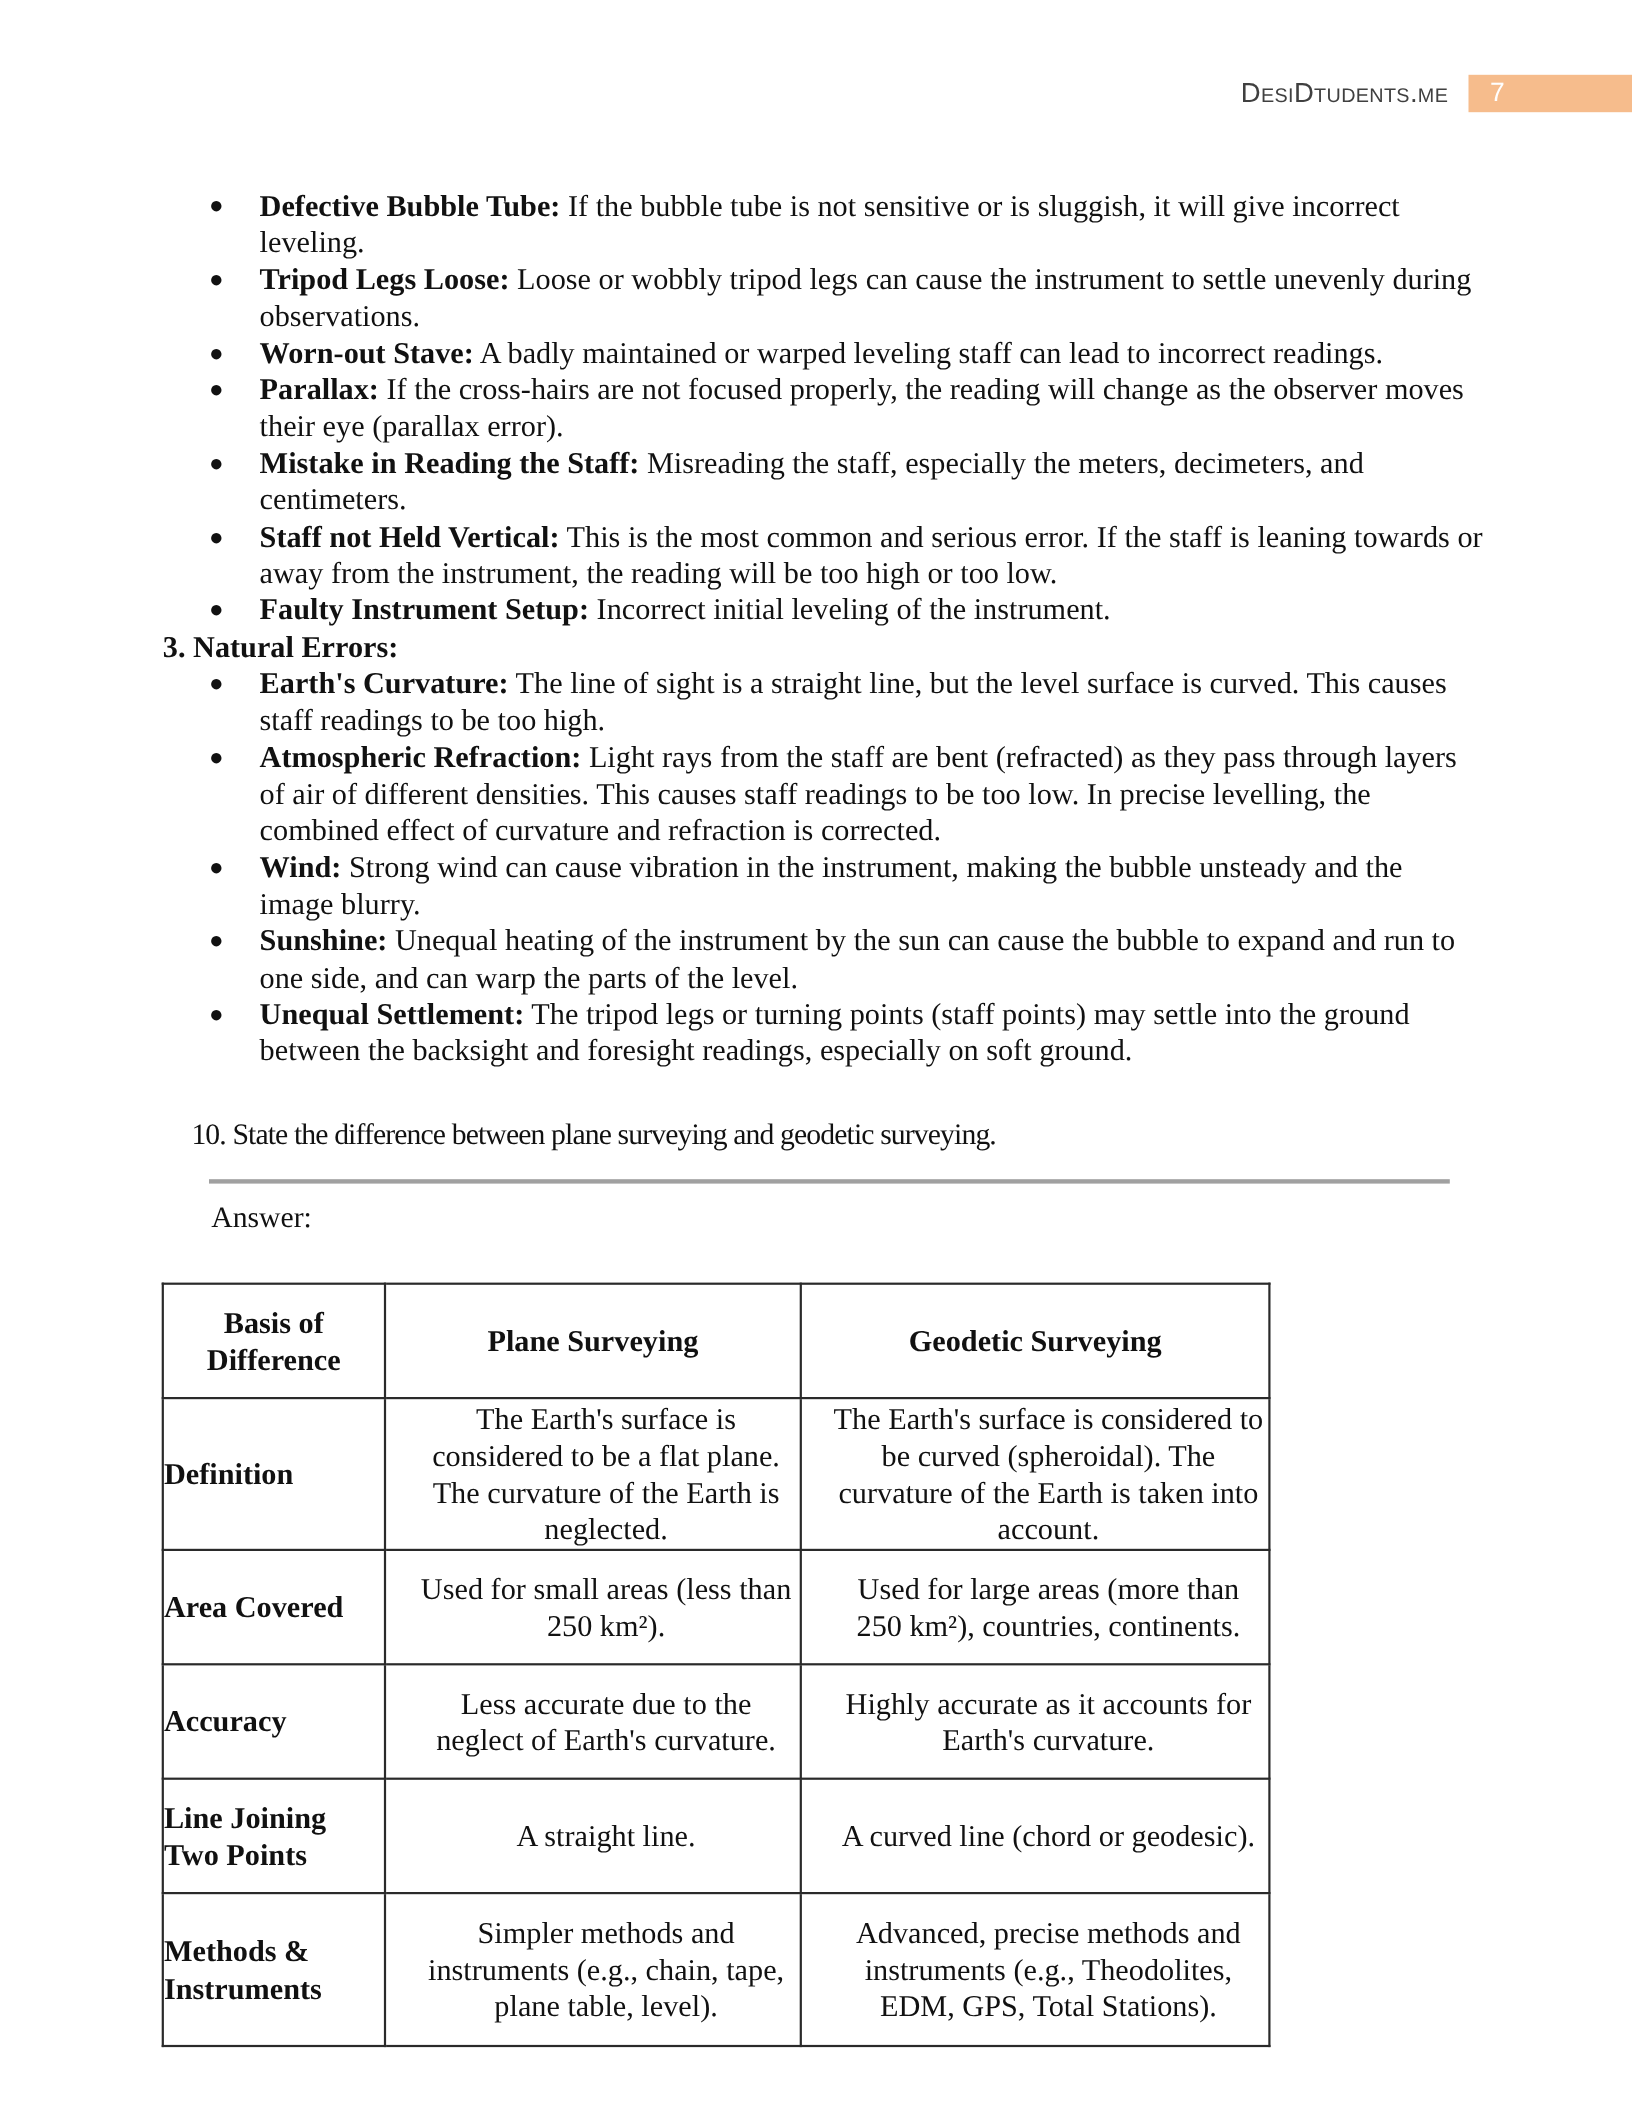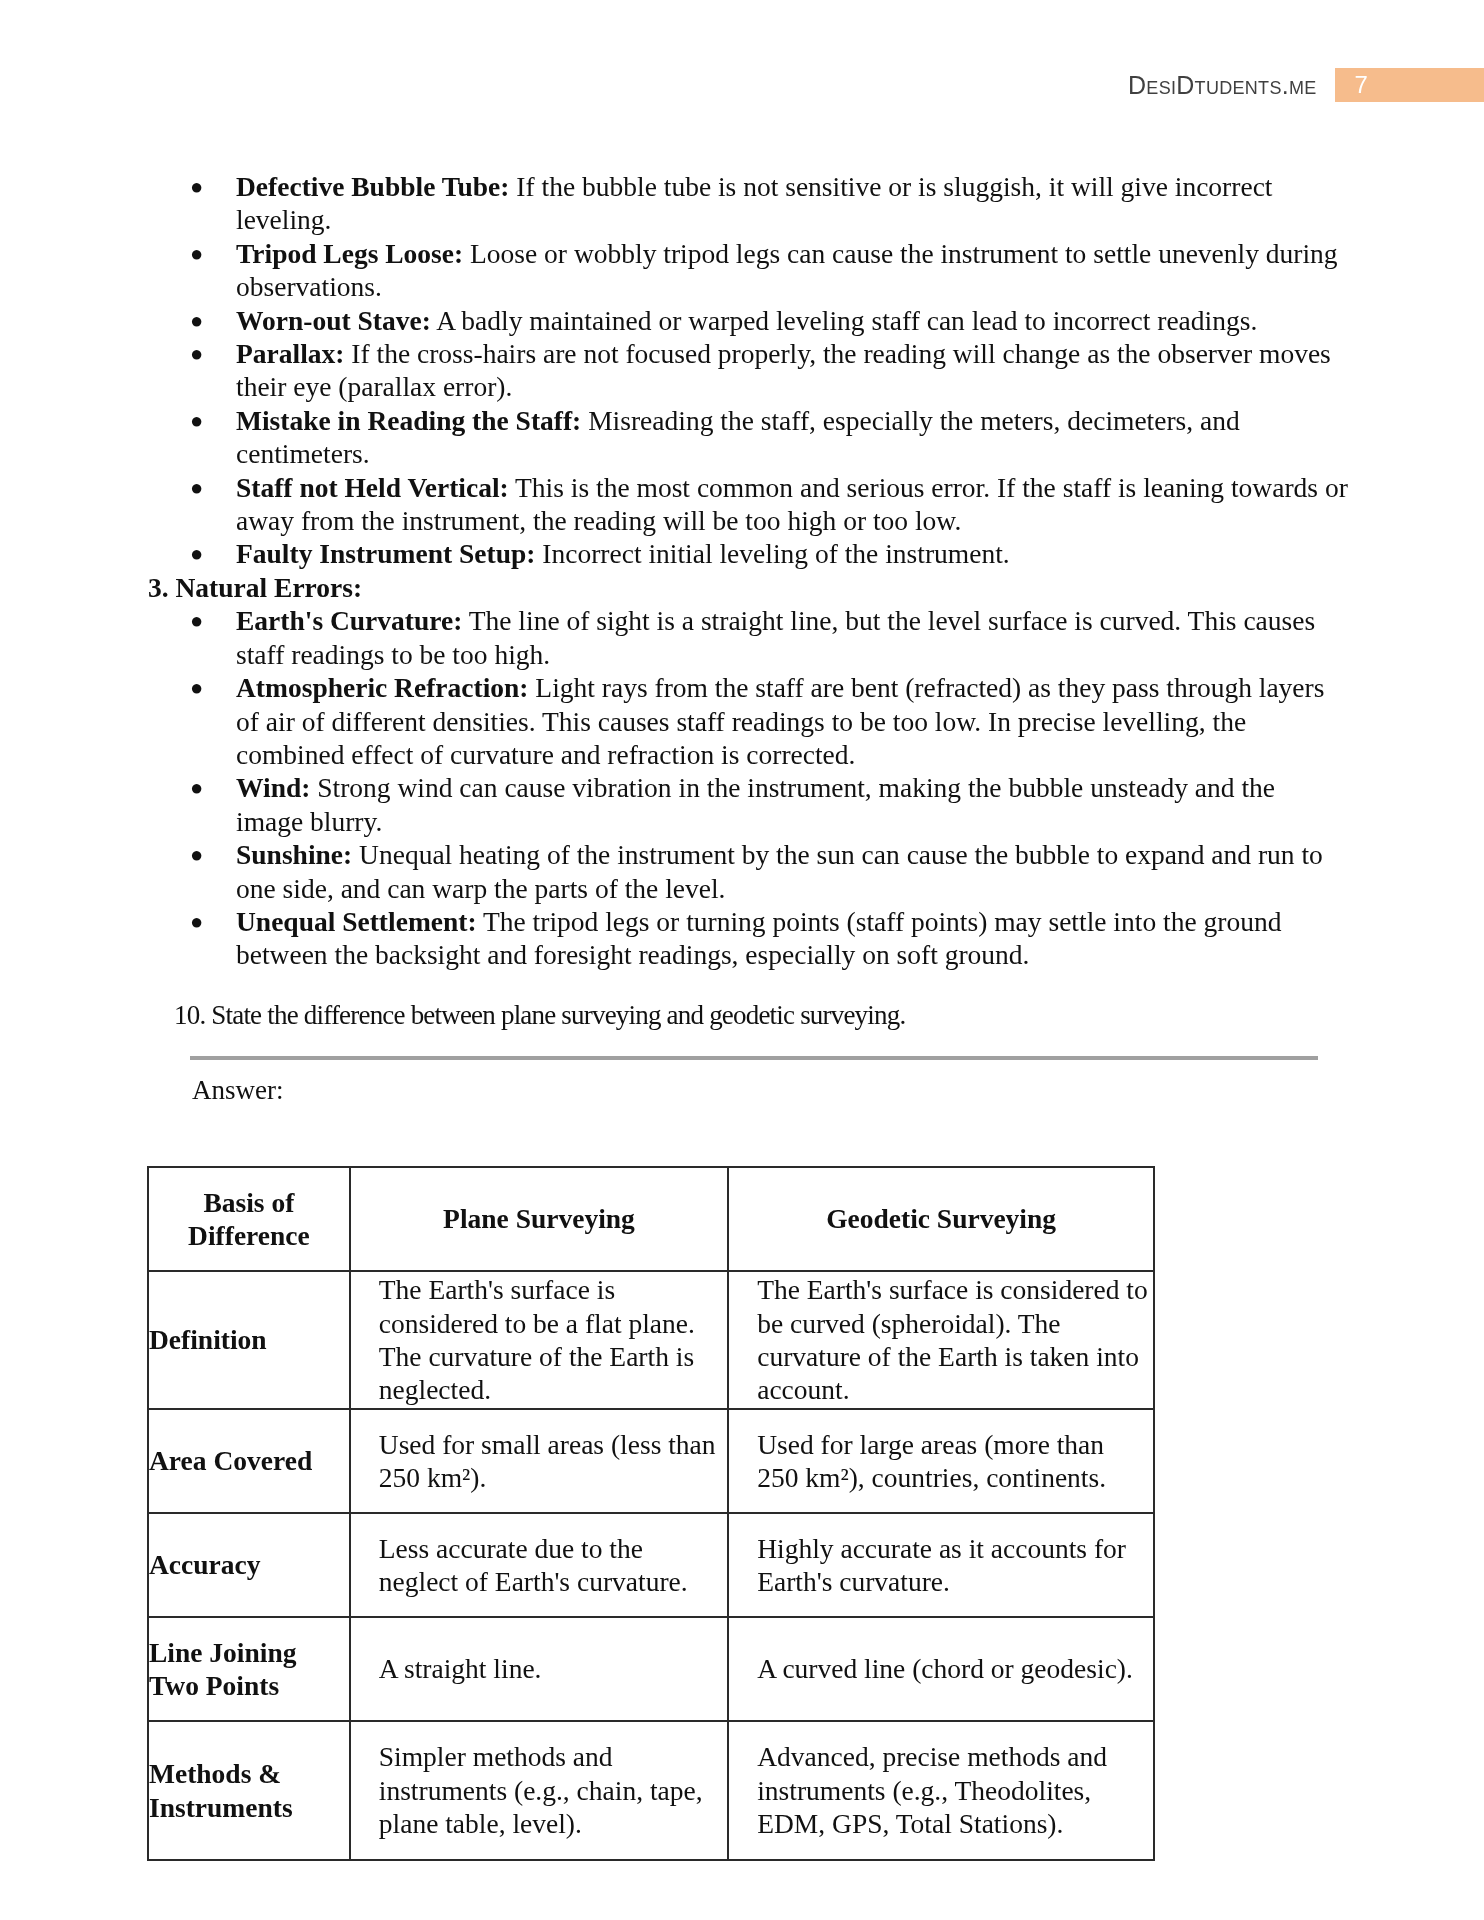--- a/index.html
+++ b/index.html
@@ -63,21 +63,21 @@
       left: 42px;
       top: 0;
       font-size: 22px;
     }
     .term { font-weight: bold; }
     .section-heading {
       font-weight: bold;
       padding-left: 0;
     }
     .question {
-      margin-top: 27px;
+      margin-top: 43px;
       padding-left: 26px;
       font-size: 27px;
       letter-spacing: -0.8px;
     }
     .separator {
       margin-top: 24px;
       margin-left: 42px;
       width: 1128px;
       height: 4px;
       background: #a0a0a0;
@@ -112,20 +112,21 @@
     .col-geo { width: 521px; }
     .row-label {
       font-weight: bold;
       text-align: left;
       padding-left: 0;
       margin-left: 40px;
     }
     .cell-text {
       padding-left: 28px;
       padding-right: 4px;
+      text-align: center;
     }
     .r1 td { height: 138px; }
     .r2 td { height: 104px; }
     .r3 td { height: 104px; }
     .r4 td { height: 104px; }
     .r5 td { height: 139px; }
   </style>
 </head>
 <body>
 

